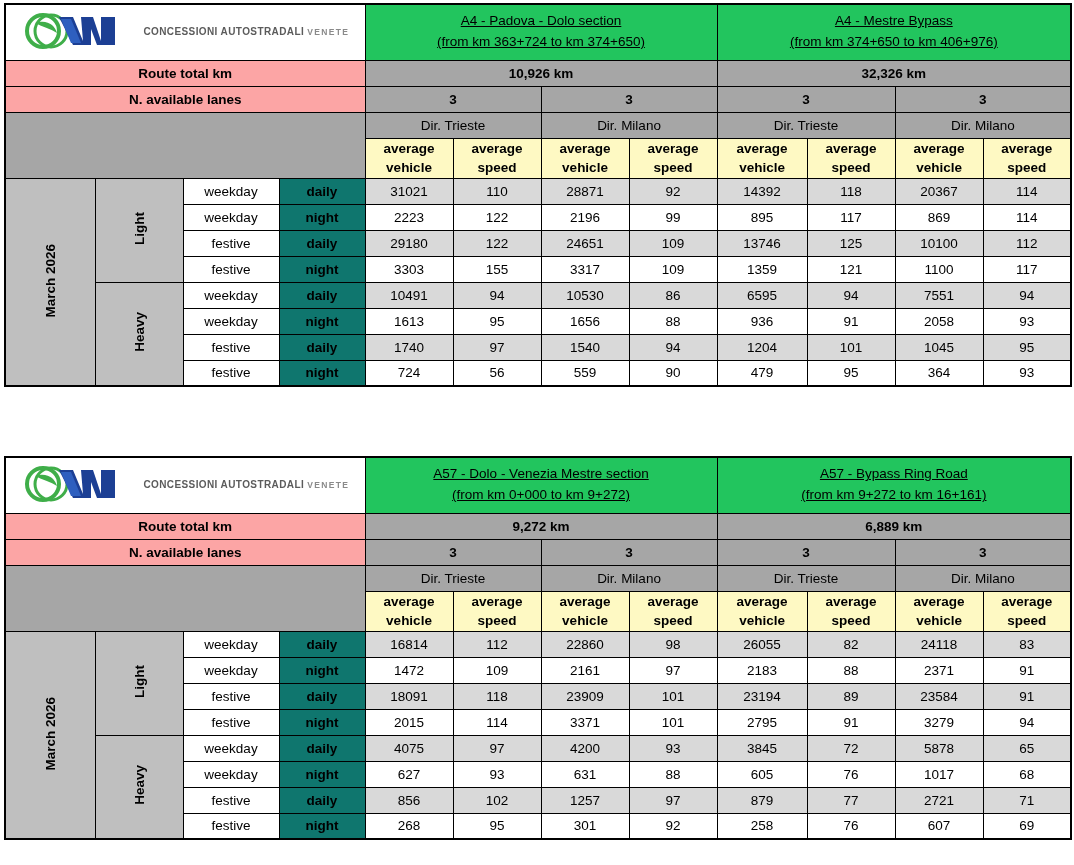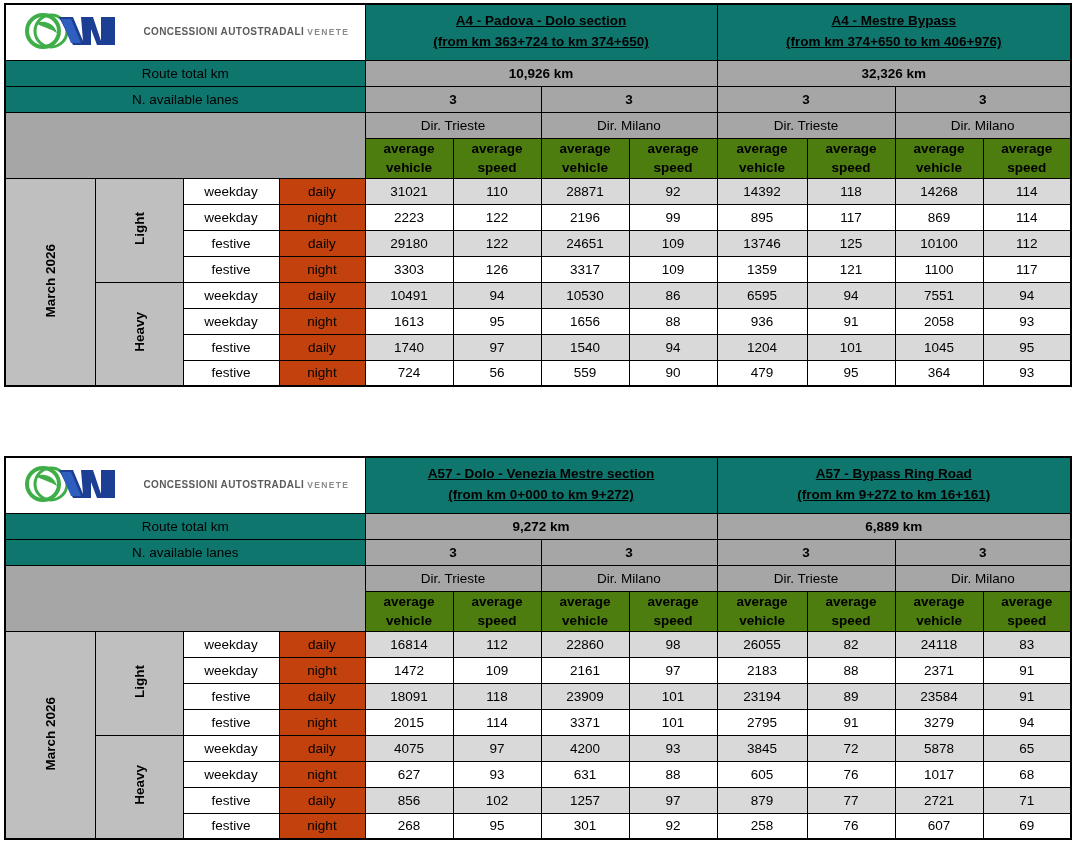--- a/index.html
+++ b/index.html
@@ -34,52 +34,52 @@
     padding: 0;
     text-align: center;
     vertical-align: middle;
     font-size: 13.5px;
     color: #000;
     height: 26px;
   }
   .gray { background: #a6a6a6; }
   .hdr-logo { background: #ffffff; }
   .sec-title {
-    background: #0f766e;
-    font-weight: bold;
+    background: #22c55e;
+    font-weight: normal;
     font-size: 14.5px;
     line-height: 1.55;
     padding: 3px 4px;
   }
   .sec-title .l1, .sec-title .l2 {
     text-decoration: underline;
     display: block;
   }
   .rowlabel {
-    background: #0f766e;
-    font-weight: normal;
+    background: #fca5a5;
+    font-weight: bold;
     font-size: 14.5px;
   }
   .totalkm {
     background: #a6a6a6;
     font-weight: bold;
     font-size: 14.5px;
   }
   .lanes {
     background: #a6a6a6;
     font-weight: bold;
     font-size: 14.5px;
   }
   .dir {
     background: #a6a6a6;
     font-weight: normal;
     font-size: 13.5px;
   }
   .colhdr {
-    background: #4d7c0f;
+    background: #fef9c3;
     font-weight: bold;
     font-size: 13px;
     line-height: 1.45;
     height: 48px;
   }
   .colhdr span { display: block; }
   .month-cell {
     background: #bfbfbf;
     font-weight: bold;
     font-size: 17px;
@@ -102,22 +102,22 @@
     transform: rotate(180deg);
     display: inline-block;
     white-space: nowrap;
   }
   .daytype {
     background: #ffffff;
     font-weight: normal;
     font-size: 13.5px;
   }
   .period {
-    background: #c2410c;
-    font-weight: normal;
+    background: #0f766e;
+    font-weight: bold;
     font-size: 13.5px;
   }
   .val { font-size: 13.5px; }
   .val.shaded { background: #d9d9d9; }
   .val.plain { background: #ffffff; }
 
   
   .logo-box {
     display: flex;
     align-items: center;
@@ -254,21 +254,21 @@
           <td class="month-cell" rowspan="8"><span class="rot">March 2026</span></td>
           <td class="vehtype-cell" rowspan="4"><span class="rot">Light</span></td>
           <td class="daytype">weekday</td>
           <td class="period">daily</td>
           <td class="val shaded">31021</td>
           <td class="val shaded">110</td>
           <td class="val shaded">28871</td>
           <td class="val shaded">92</td>
           <td class="val shaded">14392</td>
           <td class="val shaded">118</td>
-          <td class="val shaded">14268</td>
+          <td class="val shaded">20367</td>
           <td class="val shaded">114</td>
         </tr>
         <tr>
           <td class="daytype">weekday</td>
           <td class="period">night</td>
           <td class="val plain">2223</td>
           <td class="val plain">122</td>
           <td class="val plain">2196</td>
           <td class="val plain">99</td>
           <td class="val plain">895</td>
@@ -285,21 +285,21 @@
           <td class="val shaded">109</td>
           <td class="val shaded">13746</td>
           <td class="val shaded">125</td>
           <td class="val shaded">10100</td>
           <td class="val shaded">112</td>
         </tr>
         <tr>
           <td class="daytype">festive</td>
           <td class="period">night</td>
           <td class="val plain">3303</td>
-          <td class="val plain">126</td>
+          <td class="val plain">155</td>
           <td class="val plain">3317</td>
           <td class="val plain">109</td>
           <td class="val plain">1359</td>
           <td class="val plain">121</td>
           <td class="val plain">1100</td>
           <td class="val plain">117</td>
         </tr>
         <tr>
           <td class="vehtype-cell" rowspan="4"><span class="rot">Heavy</span></td>
           <td class="daytype">weekday</td>

